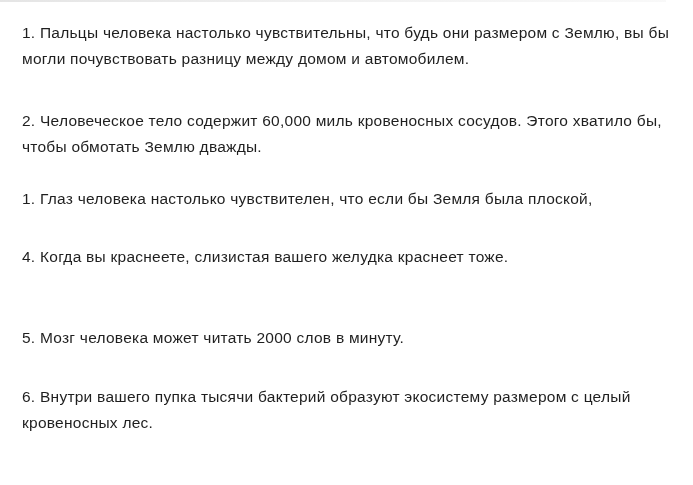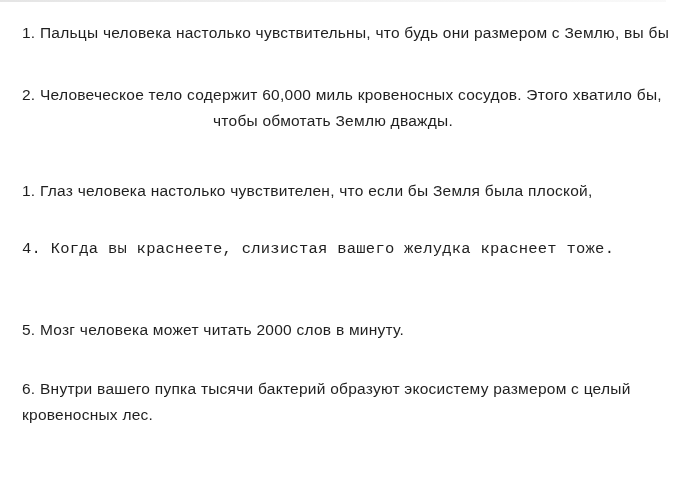--- a/index.html
+++ b/index.html
@@ -29,34 +29,35 @@
     color: #1f1f1f;
     font-size: 15.5px;
     line-height: 26px;
     letter-spacing: 0.25px;
   }
   .fact .line {
     display: block;
     white-space: nowrap;
   }
   .fact-1 { margin-top: 4px; margin-bottom: 36px; }
-  .fact-2 { margin-bottom: 44px; text-align: center; }
+  .fact-2 { margin-bottom: 26px; }
   .fact-3 { margin-bottom: 32px; }
-  .fact-4 { margin-bottom: 55px; font-family: Liberation Mono, monospace; }
+  .fact-4 { margin-bottom: 55px; }
   .fact-5 { margin-bottom: 33px; }
   .fact-6 { margin-bottom: 0; }
 </style>
 </head>
 <body>
 
 <div class="page">
   <div class="top-edge"></div>
 
   <p class="fact fact-1">
     <span class="line">1. Пальцы человека настолько чувствительны, что будь они размером с Землю, вы бы</span>
+    <span class="line">могли почувствовать разницу между домом и автомобилем.</span>
   </p>
 
   <p class="fact fact-2">
     <span class="line">2. Человеческое тело содержит 60,000 миль кровеносных сосудов. Этого хватило бы,</span>
     <span class="line">чтобы обмотать Землю дважды.</span>
   </p>
 
   <p class="fact fact-3">
     <span class="line">1. Глаз человека настолько чувствителен, что если бы Земля была плоской,</span>
   </p>

